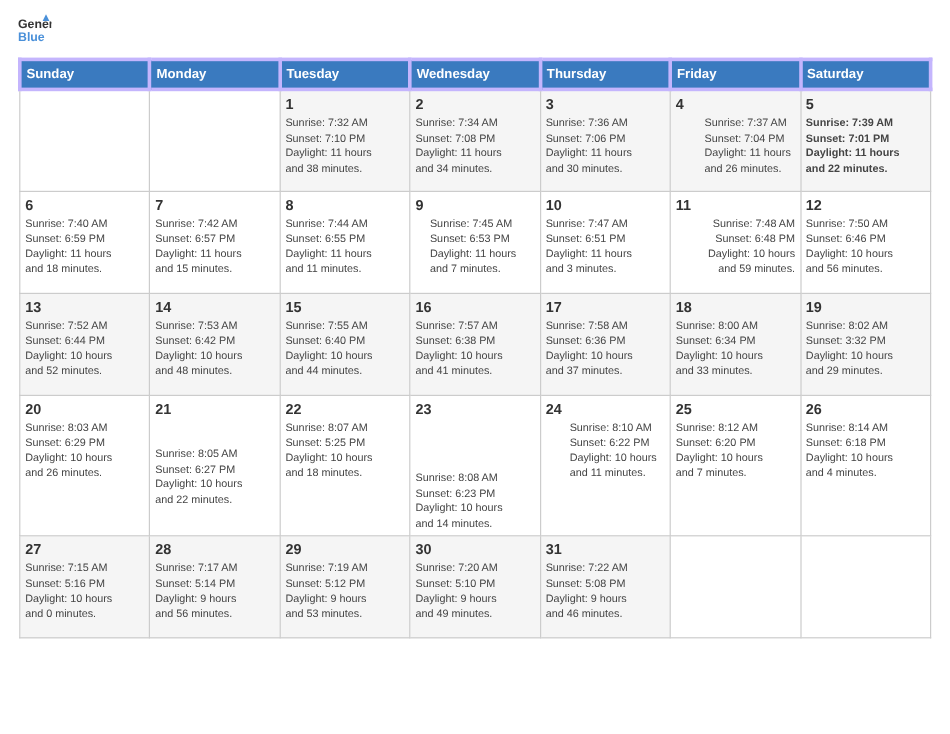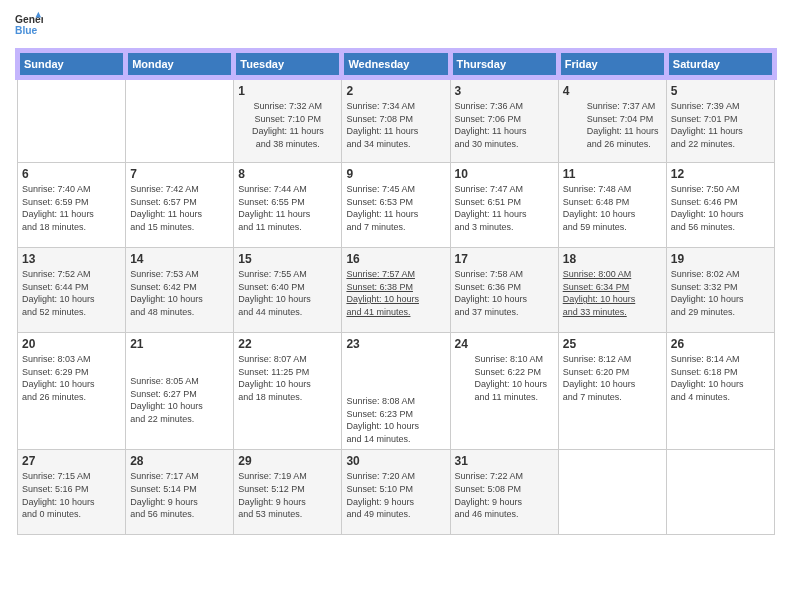--- a/index.html
+++ b/index.html
@@ -48,21 +48,21 @@
       border-collapse: collapse;
       table-layout: fixed;
     }
     thead tr th {
       background: #3a7abf;
       color: #fff;
       font-size: 11px;
       font-weight: bold;
       padding: 5px 4px;
       text-align: left;
-      border: 5px solid #c4b5fd;
+      border: 3px solid #c4b5fd;
     }
     tbody tr td {
       border: 1px solid #ccc;
       vertical-align: top;
       padding: 4px;
       font-size: 9.5px;
       color: #333;
       height: 85px;
       background: #fff;
     }
@@ -114,21 +114,21 @@
           <th>Friday</th>
           <th>Saturday</th>
         </tr>
     </thead>
     <tbody id="calendar-body">
     <tr>
           <td class="empty-cell"></td>
           <td class="empty-cell"></td>
           <td>
             <span class="day-number">1</span>
-            <div class="cell-content" style="white-space: pre-line; text-align: center;">Sunrise: 7:32 AM
+            <div class="cell-content" style="white-space: pre-line;">Sunrise: 7:32 AM
 Sunset: 7:10 PM
 Daylight: 11 hours
 and 38 minutes.</div>
           </td>
           <td>
             <span class="day-number">2</span>
             <div class="cell-content" style="white-space: pre-line;">Sunrise: 7:34 AM
 Sunset: 7:08 PM
 Daylight: 11 hours
 and 34 minutes.</div>
@@ -142,21 +142,21 @@
           </td>
           <td>
             <span class="day-number">4</span>
             <div class="cell-content" style="white-space: pre-line; margin-left: 24px;">Sunrise: 7:37 AM
 Sunset: 7:04 PM
 Daylight: 11 hours
 and 26 minutes.</div>
           </td>
           <td>
             <span class="day-number">5</span>
-            <div class="cell-content" style="white-space: pre-line;">Sunrise: 7:39 AM
+            <div class="cell-content" style="white-space: pre-line; font-weight: bold;">Sunrise: 7:39 AM
 Sunset: 7:01 PM
 Daylight: 11 hours
 and 22 minutes.</div>
           </td>
         </tr>
         <tr>
           <td>
             <span class="day-number">6</span>
             <div class="cell-content" style="white-space: pre-line;">Sunrise: 7:40 AM
 Sunset: 6:59 PM
@@ -172,35 +172,35 @@
           </td>
           <td>
             <span class="day-number">8</span>
             <div class="cell-content" style="white-space: pre-line;">Sunrise: 7:44 AM
 Sunset: 6:55 PM
 Daylight: 11 hours
 and 11 minutes.</div>
           </td>
           <td>
             <span class="day-number">9</span>
-            <div class="cell-content" style="white-space: pre-line;">Sunrise: 7:45 AM
+            <div class="cell-content" style="white-space: pre-line; margin-left: 12px;">Sunrise: 7:45 AM
 Sunset: 6:53 PM
 Daylight: 11 hours
 and 7 minutes.</div>
           </td>
           <td>
             <span class="day-number">10</span>
             <div class="cell-content" style="white-space: pre-line;">Sunrise: 7:47 AM
 Sunset: 6:51 PM
 Daylight: 11 hours
 and 3 minutes.</div>
           </td>
           <td>
             <span class="day-number">11</span>
-            <div class="cell-content" style="white-space: pre-line;">Sunrise: 7:48 AM
+            <div class="cell-content" style="white-space: pre-line; text-align: right;">Sunrise: 7:48 AM
 Sunset: 6:48 PM
 Daylight: 10 hours
 and 59 minutes.</div>
           </td>
           <td>
             <span class="day-number">12</span>
             <div class="cell-content" style="white-space: pre-line;">Sunrise: 7:50 AM
 Sunset: 6:46 PM
 Daylight: 10 hours
 and 56 minutes.</div>
@@ -223,35 +223,35 @@
           </td>
           <td>
             <span class="day-number">15</span>
             <div class="cell-content" style="white-space: pre-line;">Sunrise: 7:55 AM
 Sunset: 6:40 PM
 Daylight: 10 hours
 and 44 minutes.</div>
           </td>
           <td>
             <span class="day-number">16</span>
-            <div class="cell-content" style="white-space: pre-line; text-decoration: underline;">Sunrise: 7:57 AM
+            <div class="cell-content" style="white-space: pre-line;">Sunrise: 7:57 AM
 Sunset: 6:38 PM
 Daylight: 10 hours
 and 41 minutes.</div>
           </td>
           <td>
             <span class="day-number">17</span>
             <div class="cell-content" style="white-space: pre-line;">Sunrise: 7:58 AM
 Sunset: 6:36 PM
 Daylight: 10 hours
 and 37 minutes.</div>
           </td>
           <td>
             <span class="day-number">18</span>
-            <div class="cell-content" style="white-space: pre-line; text-decoration: underline;">Sunrise: 8:00 AM
+            <div class="cell-content" style="white-space: pre-line;">Sunrise: 8:00 AM
 Sunset: 6:34 PM
 Daylight: 10 hours
 and 33 minutes.</div>
           </td>
           <td>
             <span class="day-number">19</span>
             <div class="cell-content" style="white-space: pre-line;">Sunrise: 8:02 AM
 Sunset: 3:32 PM
 Daylight: 10 hours
 and 29 minutes.</div>
@@ -268,21 +268,21 @@
           <td>
             <span class="day-number">21</span>
             <div class="cell-content" style="white-space: pre-line; margin-top: 24px;">Sunrise: 8:05 AM
 Sunset: 6:27 PM
 Daylight: 10 hours
 and 22 minutes.</div>
           </td>
           <td>
             <span class="day-number">22</span>
             <div class="cell-content" style="white-space: pre-line;">Sunrise: 8:07 AM
-Sunset: 11:25 PM
+Sunset: 5:25 PM
 Daylight: 10 hours
 and 18 minutes.</div>
           </td>
           <td>
             <span class="day-number">23</span>
             <div class="cell-content" style="white-space: pre-line; margin-top: 44px;">Sunrise: 8:08 AM
 Sunset: 6:23 PM
 Daylight: 10 hours
 and 14 minutes.</div>
           </td>

